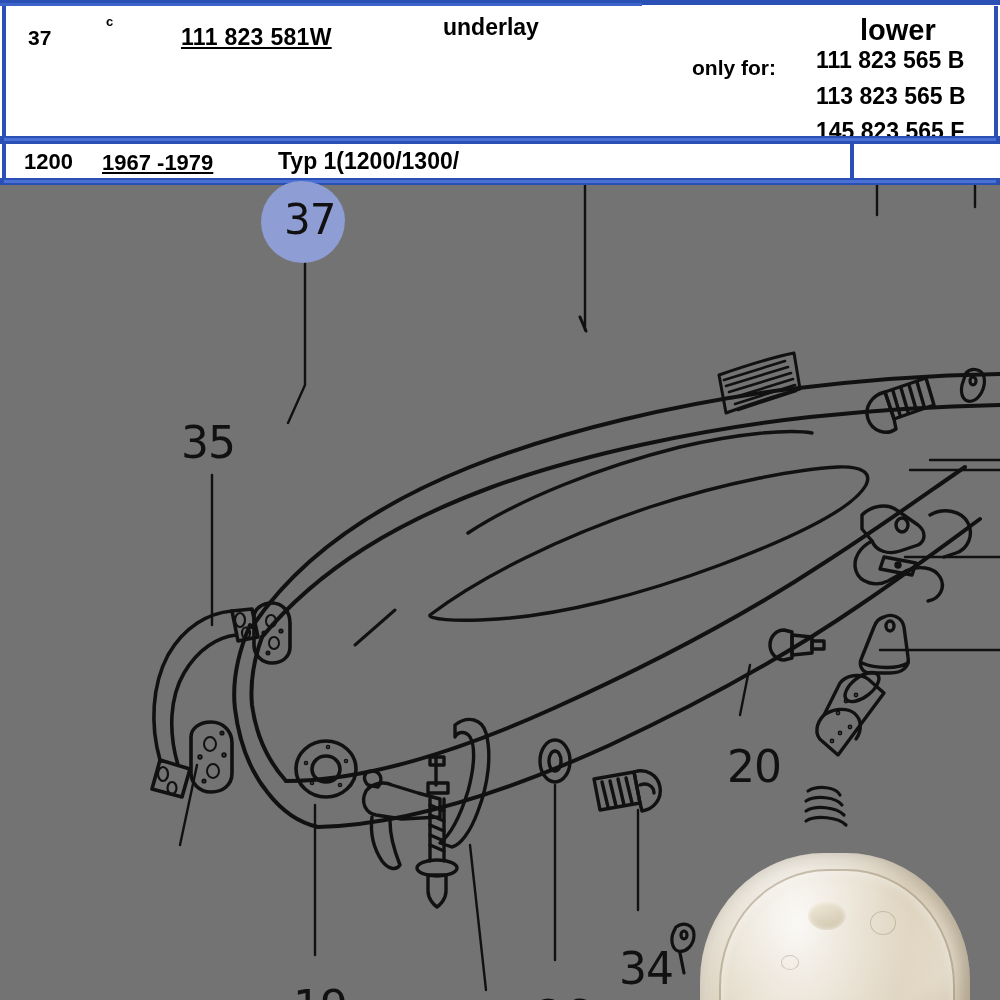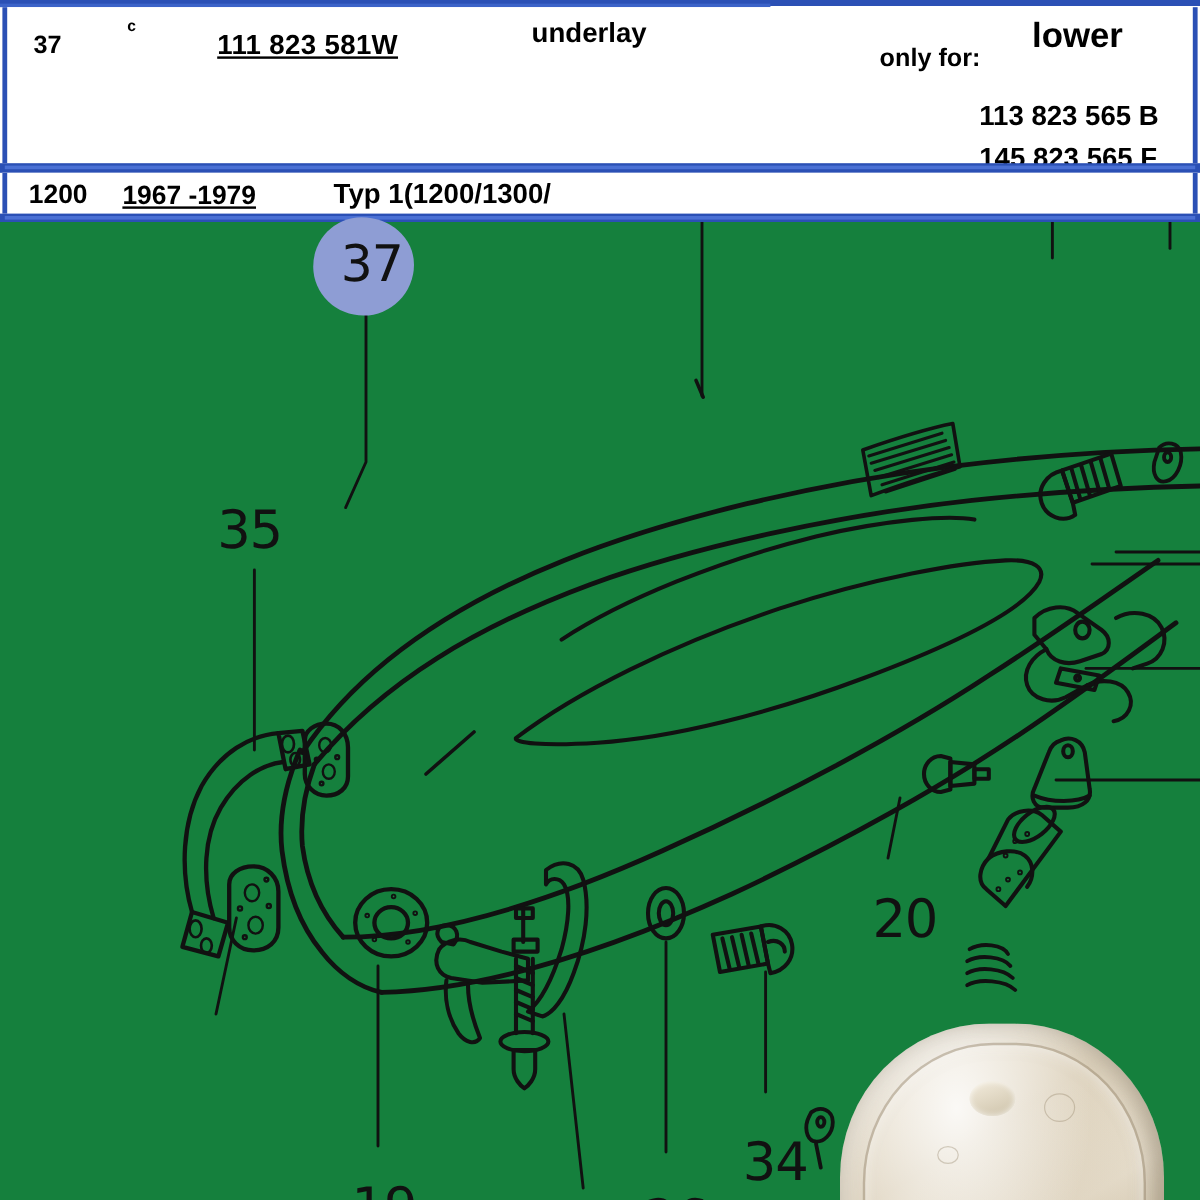--- a/index.html
+++ b/index.html
@@ -66,21 +66,21 @@
     content: "";
     position: absolute;
     left: 4px; top: 2px;
     width: 992px; height: 3px;
     background: #4a70d4;
   }
 
   .hdr-row-sub {
     position: absolute;
     left: 2px; top: 144px;
-    width: 996px;
+    width: 852px;
     height: 34px;
     background: #ffffff;
     border-left: 4px solid #2b50b5;
     border-right: 4px solid #2b50b5;
     box-sizing: border-box;
     overflow: hidden;
   }
 
   .bottom-rule {
     position: absolute;
@@ -101,21 +101,21 @@
     position: absolute;
     color: #000000;
     font-weight: bold;
     white-space: nowrap;
   }
   .c-index   { left: 22px;  top: 20px;  font-size: 21px; }
   .c-sup     { left: 100px; top: 8px;   font-size: 13px; font-weight: bold; }
   .c-partno  { left: 175px; top: 18px;  font-size: 23px; letter-spacing: 0.3px; text-decoration: underline; }
   .c-desc    { left: 437px; top: 8px;   font-size: 23px; font-weight: bold; }
   .c-pos     { left: 854px; top: 8px;   font-size: 29px; }
-  .c-onlyfor { left: 686px; top: 31px;  font-size: 21px; margin-left: 41px; }
+  .c-onlyfor { left: 686px; top: 50px;  font-size: 21px; }
   .c-fit1    { left: 810px; top: 41px;  font-size: 23px; }
   .c-fit2    { left: 810px; top: 77px;  font-size: 23px; }
   .c-fit3    { left: 810px; top: 112px; font-size: 23px; }
 
   .s-model { left: 18px;  top: 5px;  font-size: 22px; }
   .s-years { left: 96px;  top: 6px;  font-size: 22px; text-decoration: underline; }
   .s-type  { left: 272px; top: 4px;  font-size: 23px; }
 
   .sub-clip {
     position: absolute;
@@ -123,21 +123,21 @@
     width: 474px; height: 34px;
     overflow: hidden;
   }
 
   
   .diagram {
     position: absolute;
     left: 0; top: 185px;
     width: 1000px;
     height: 815px;
-    background: #15803d;
+    background: #737373;
   }
   .diagram svg { display: block; }
 
   
   .callout {
     position: absolute;
     font-family: "DejaVu Sans", sans-serif;
     font-size: 44px;
     font-weight: 400;
     color: #111111;
@@ -215,20 +215,21 @@
       <div class="top-rule-inner"></div>
     </div>
 
     <div class="hdr-row-main">
       <div class="cell c-index">37</div>
       <div class="cell c-sup">c</div>
       <div class="cell c-partno">111 823 581W</div>
       <div class="cell c-desc">underlay</div>
       <div class="cell c-pos">lower</div>
       <div class="cell c-onlyfor">only for:</div>
+      <div class="cell c-fit1">111 823 565 B</div>
       <div class="cell c-fit2">113 823 565 B</div>
       <div class="cell c-fit3">145 823 565 F</div>
     </div>
 
     <div class="mid-rule"></div>
 
     <div class="hdr-row-sub">
       <div class="sub-clip">
         <div class="cell s-model">1200</div>
         <div class="cell s-years">1967 -1979</div>

